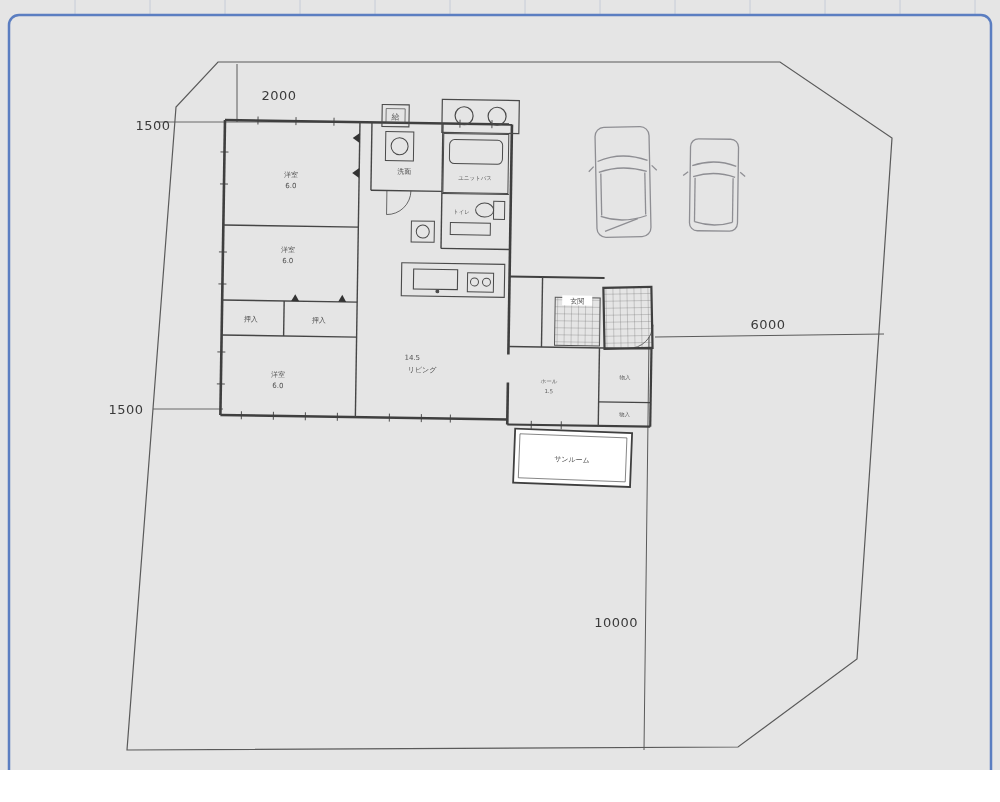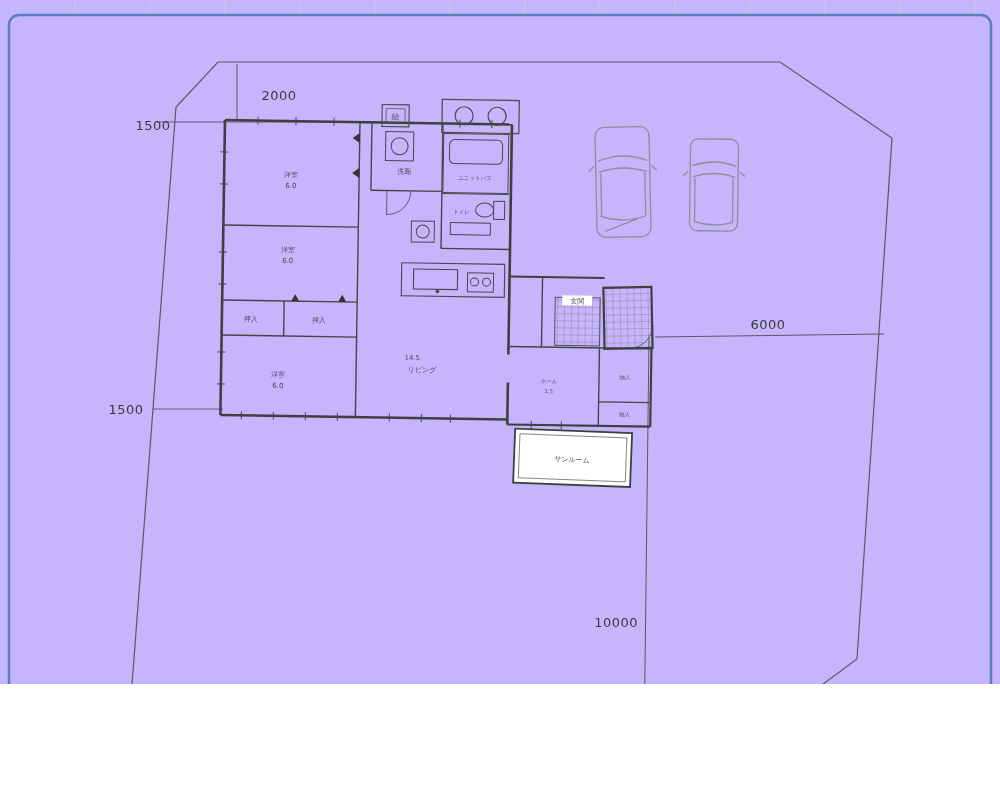--- a/index.html
+++ b/index.html
@@ -1,16 +1,16 @@
 <!DOCTYPE html>
 <html><head>
 <meta charset="utf-8">
 <style>
   html,body{margin:0;padding:0;background:#ffffff;}
-  .sheet{position:relative;width:1000px;height:684px;background:#c4b5fd;overflow:hidden;
+  .sheet{position:relative;width:1000px;height:770px;background:#e5e5e5;overflow:hidden;
          font-family:"DejaVu Sans",sans-serif;}
   svg{position:absolute;left:0;top:0;}
   text{font-family:"DejaVu Sans",sans-serif;fill:#373737;}
   .dim{font-size:13px;letter-spacing:0.5px;fill:#3a3a3a;}
   .lbl{font-size:7px;fill:#3c3c3c;opacity:.9;}
   .lbl-s{font-size:5.5px;fill:#444;opacity:.85;}
   .lbl-m{font-size:8px;fill:#3c3c3c;opacity:.9;}
 </style>
 </head>
 <body>

